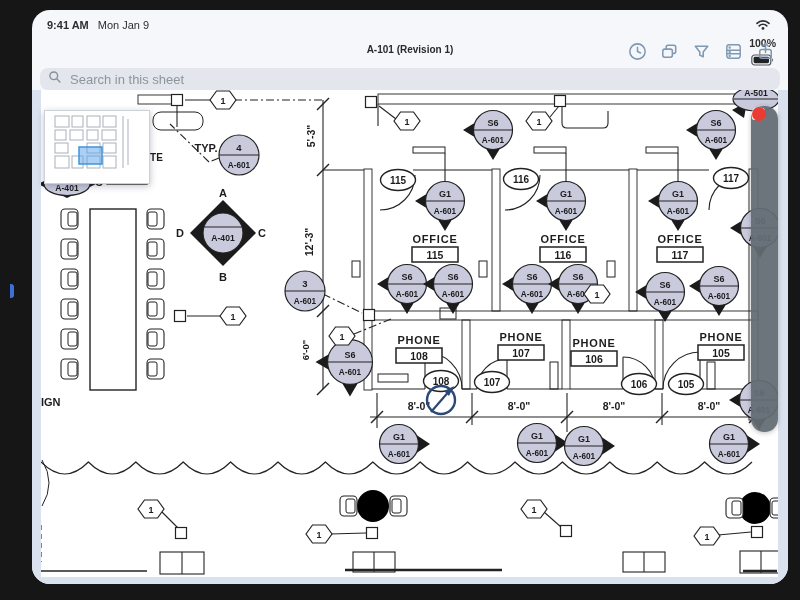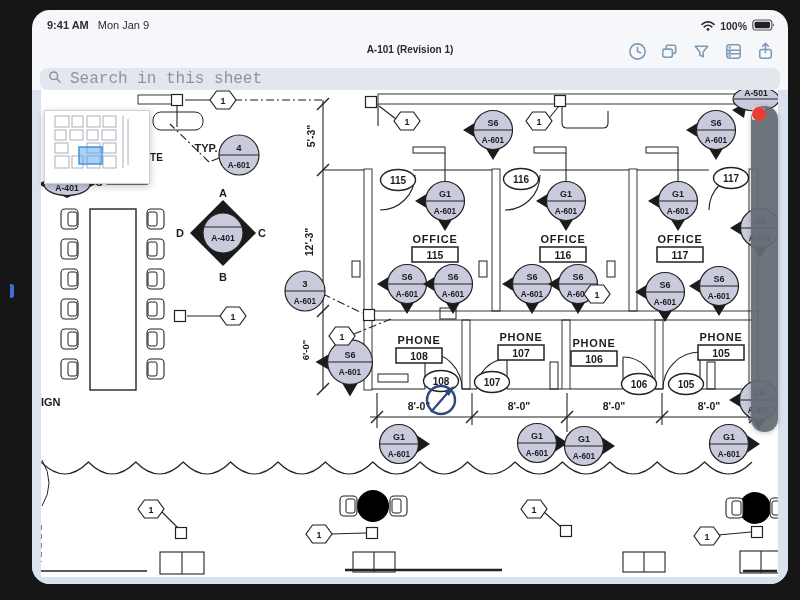--- a/index.html
+++ b/index.html
@@ -4,30 +4,30 @@
 <style>
   html,body{margin:0;padding:0;background:#161616;width:800px;height:600px;overflow:hidden;
     font-family:"Liberation Sans",sans-serif;-webkit-font-smoothing:antialiased;}
   .stage{position:relative;width:800px;height:600px;background:#161616;margin-left:10px;}
   .screen{position:absolute;left:22px;top:10px;width:756px;height:574px;background:#f5f7fa;
     border-radius:18px;overflow:hidden;}
   
   .statusbar{position:absolute;left:0;top:2px;width:100%;height:22px;}
   .status-left{position:absolute;left:15px;top:7px;display:flex;gap:9px;font-size:11px;color:#2e2e30;}
   .status-time{font-weight:700;}
-  .status-right{position:absolute;right:12px;top:7px;display:flex;align-items:center;gap:5px;font-size:10.5px;color:#2e2e30;font-weight:600;}
+  .status-right{position:absolute;right:12px;top:7px;display:flex;align-items:center;gap:5px;font-size:10.5px;color:#2e2e30;font-weight:600;flex-direction:column;}
   
   .navbar{position:absolute;left:0;top:24px;width:100%;height:34px;}
   .back{position:absolute;left:12px;top:7px;display:flex;align-items:center;gap:4px;color:#1b76c8;font-size:12.5px;cursor:pointer;}
   .nav-title{position:absolute;left:0;top:10px;width:100%;text-align:center;font-size:10px;font-weight:700;color:#2a2a2c;pointer-events:none;}
   .nav-icons{position:absolute;right:10px;top:4px;display:flex;gap:6px;}
   .nav-icons .nico{width:26px;height:26px;display:flex;align-items:center;justify-content:center;cursor:pointer;}
   
   .searchwrap{position:absolute;left:8px;top:58px;width:740px;height:22px;background:#e3e7ed;border-radius:8px;display:flex;align-items:center;padding:0 8px;box-sizing:border-box;gap:6px;}
-  .search-input{border:none;outline:none;background:transparent;font-size:16px;color:#5f646b;width:100%;font-family:Liberation Mono, monospace;}
+  .search-input{border:none;outline:none;background:transparent;font-size:13px;color:#5f646b;width:100%;font-family:Liberation Sans, sans-serif;}
   .search-input::placeholder{color:#8e949c;opacity:1;}
   
   .canvas{position:absolute;left:0;top:80px;width:756px;height:494px;background:#d9e2ee;}
   .canvas svg{position:absolute;left:0;top:0;}
   
   .minimap{position:absolute;left:12px;top:20px;width:104px;height:72px;background:#ffffff;
     border:1px solid #ccd2da;box-shadow:0 2px 7px rgba(40,50,70,.3);}
   
   .toolbar{position:absolute;left:719px;top:16px;width:27px;height:326px;background:rgba(99,107,116,.94);
     border-radius:13px;display:flex;flex-direction:column;align-items:center;justify-content:space-evenly;

